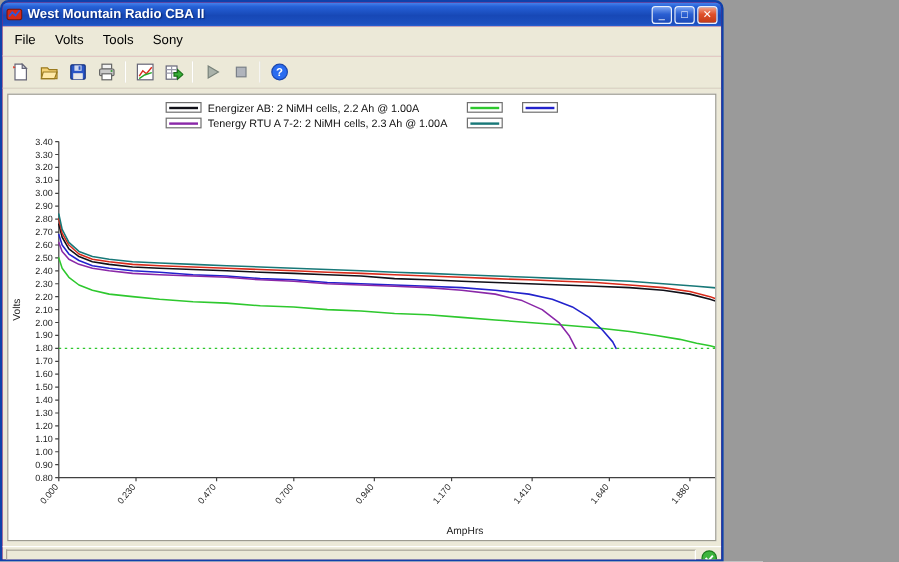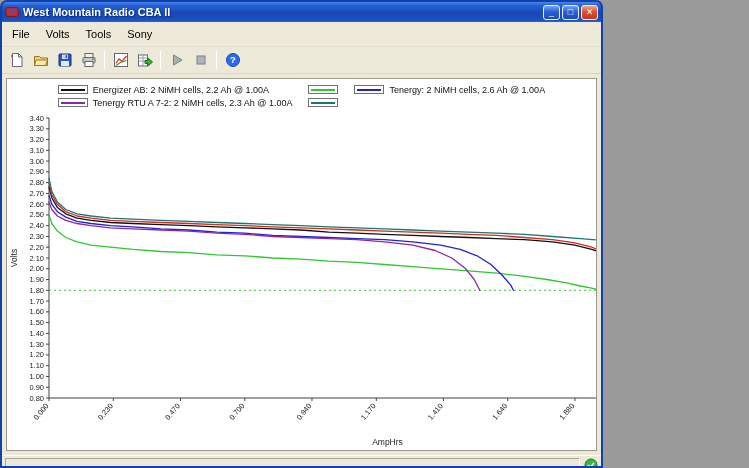--- a/index.html
+++ b/index.html
@@ -134,21 +134,20 @@
           </div>
           <div class="legend-item">
             <span class="legend-swatch">
               <span class="legend-line" style="background: rgb(46, 200, 46);"></span>
             </span>
           </div>
           <div class="legend-item">
             <span class="legend-swatch">
               <span class="legend-line" style="background: rgb(34, 34, 204);"></span>
             </span>
-            <span class="legend-label">Tenergy: 2 NiMH cells, 2.6 Ah @ 1.00A</span>
           </div>
           <div class="legend-item">
             <span class="legend-swatch">
               <span class="legend-line" style="background: rgb(138, 40, 168);"></span>
             </span>
             <span class="legend-label">Tenergy RTU A 7-2: 2 NiMH cells, 2.3 Ah @ 1.00A</span>
           </div>
           <div class="legend-item">
             <span class="legend-swatch">
               <span class="legend-line" style="background: rgb(24, 120, 120);"></span>

